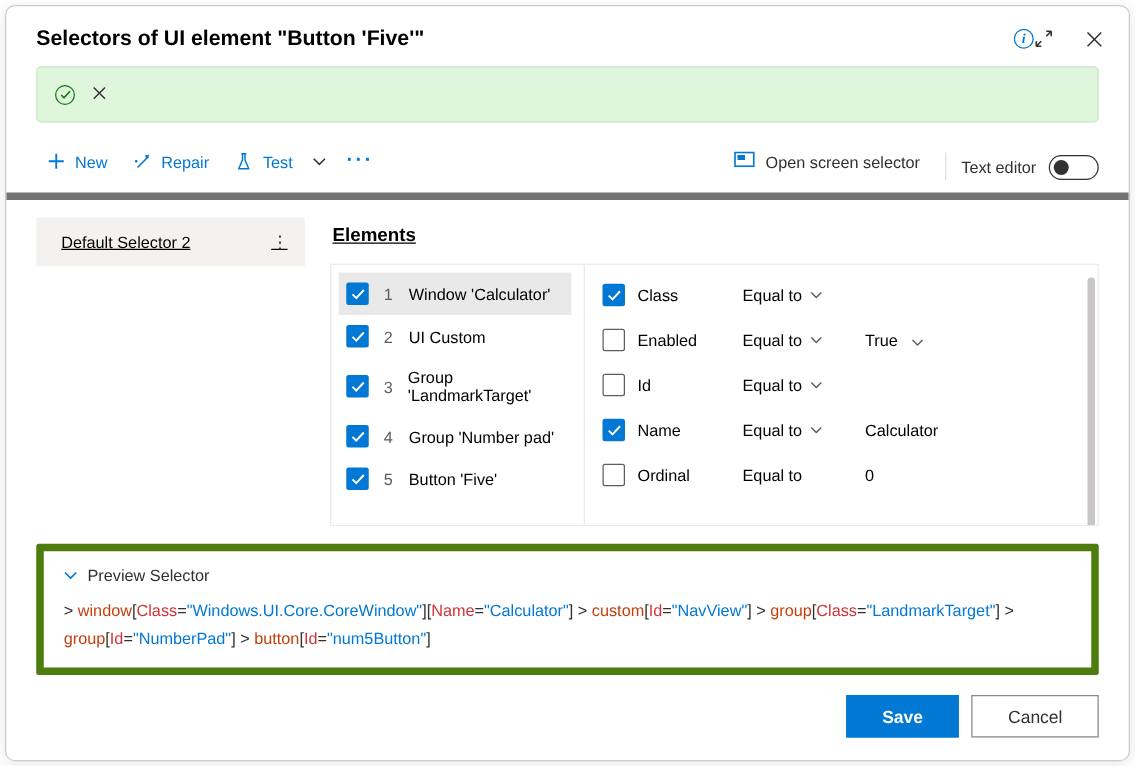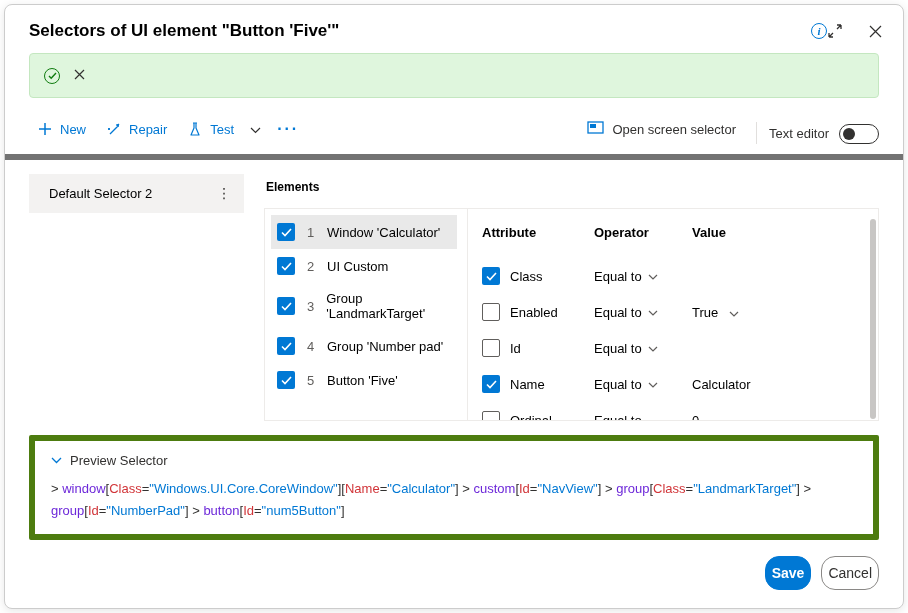--- a/index.html
+++ b/index.html
@@ -28,25 +28,25 @@
   .tb-open .ico { color: #0078d4; }
   .tb-sep { width: 1px; height: 22px; background: #e1dfdd; }
   .toggle-wrap { display: flex; align-items: center; gap: 10px; }
   .toggle-wrap .lbl { font-size: 13px; color: #323130; }
   .toggle { width: 40px; height: 20px; border: 1px solid #323130; border-radius: 10px; position: relative; cursor: pointer; }
   .toggle::after { content: ""; position: absolute; left: 3px; top: 3px; width: 12px; height: 12px; border-radius: 50%; background: #323130; }
   
   .main { flex: 1; display: flex; padding: 14px 24px 0 24px; gap: 20px; overflow: hidden; }
   
   .selectors { width: 215px; }
-  .sel-item { background: #f3f2f1; padding: 12px 12px 12px 20px; font-size: 13px; display: flex; align-items: center; justify-content: space-between; cursor: pointer; }
+  .sel-item { background: #f3f2f1; padding: 12px 12px 12px 20px; font-size: 13px; display: flex; align-items: center; justify-content: space-between; cursor: pointer; text-decoration: underline; }
   .sel-menu { font-size: 14px; color: #323130; cursor: pointer; padding: 2px; line-height: 0.6; letter-spacing: -1px; }
   
   .elements-col { flex: 1; display: flex; flex-direction: column; min-width: 0; }
-  .elem-header { font-size: 12px; font-weight: 600; padding: 6px 0 14px 2px; }
+  .elem-header { font-size: 15px; font-weight: 600; padding: 6px 0 14px 2px; text-decoration: underline; }
   .elem-body { flex: 1; display: flex; gap: 0; border: 1px solid #edebe9; min-height: 0; }
   
   .elem-list { width: 202px; padding: 6px 10px 6px 6px; }
   .elem-row { display: flex; align-items: center; padding: 8px 6px; font-size: 13px; cursor: pointer; gap: 12px; }
   .elem-row.active { background: #e9e9e9; }
   .chk { width: 18px; height: 18px; border-radius: 2px; display: flex; align-items: center; justify-content: center; flex-shrink: 0; }
   .chk.on { background: #0078d4; color: #fff; }
   .chk.off { border: 1px solid #605e5c; background: #fff; }
   .elem-idx { color: #605e5c; width: 8px; }
   
@@ -58,27 +58,27 @@
   .attr-row { display: flex; align-items: center; padding: 8px 0; font-size: 13px; min-height: 36px; }
   .attr-row .col-a { display: flex; align-items: center; gap: 10px; }
   .attr-row .col-o { display: flex; align-items: center; gap: 6px; }
   .chev-sm { font-size: 10px; color: #605e5c; cursor: pointer; }
   .scrollbar { position: absolute; right: 2px; top: 10px; width: 6px; height: 200px; background: #c8c6c4; border-radius: 3px; }
   
   .preview { margin: 14px 24px 0 24px; border: 6px solid #4d7c0f; border-radius: 2px; padding: 12px 16px; }
   .prev-head { display: flex; align-items: center; gap: 8px; font-size: 13px; color: #323130; cursor: pointer; margin-bottom: 10px; }
   .prev-body { font-size: 13px; line-height: 1.7; font-family: "Segoe UI", sans-serif; color: #323130; word-break: break-word; }
   .t-gt { color: #323130; }
-  .t-el { color: #6d28d9; }
+  .t-el { color: #c2410c; }
   .t-attr { color: #d13438; }
   .t-val { color: #0078d4; }
   .t-brk { color: #323130; }
   
   .footer { display: flex; justify-content: flex-end; gap: 10px; padding: 16px 24px 18px 24px; }
-  .btn { padding: 8px 6px; font-size: 14px; border-radius: 14px; cursor: pointer; border: 1px solid; }
+  .btn { padding: 8px 28px; font-size: 14px; border-radius: 0; cursor: pointer; border: 1px solid; }
   .btn-primary { background: #0078d4; color: #fff; border-color: #0078d4; font-weight: 600; }
   .btn-secondary { background: #fff; color: #323130; border-color: #8a8886; }
 </style>
 </head>
 <body>
 
 <div class="dialog">
 
   <div class="titlebar">
     <h1>Selectors of UI element "Button 'Five'"</h1>
@@ -209,25 +209,20 @@
               <span class="chk on">
                 <svg width="11" height="9" viewBox="0 0 11 9">
                   <path d="M1 4.5 L4 7.5 L10 1" stroke="#fff" stroke-width="1.6" fill="none"></path>
                 </svg>
               </span>
               <span class="elem-idx">5</span>
               <span>Button 'Five'</span>
             </div>
           </div>
         <div class="attr-panel">
-          <div class="attr-head">
-            <div class="col-a">Attribute</div>
-            <div class="col-o">Operator</div>
-            <div class="col-v">Value</div>
-          </div>
           <div id="attr-rows">
               <div class="attr-row">
                 <div class="col-a">
                   <span class="chk on">
                     <svg width="11" height="9" viewBox="0 0 11 9">
                       <path d="M1 4.5 L4 7.5 L10 1" stroke="#fff" stroke-width="1.6" fill="none"></path>
                     </svg>
                   </span>
                   <span>Class</span>
                 </div>

